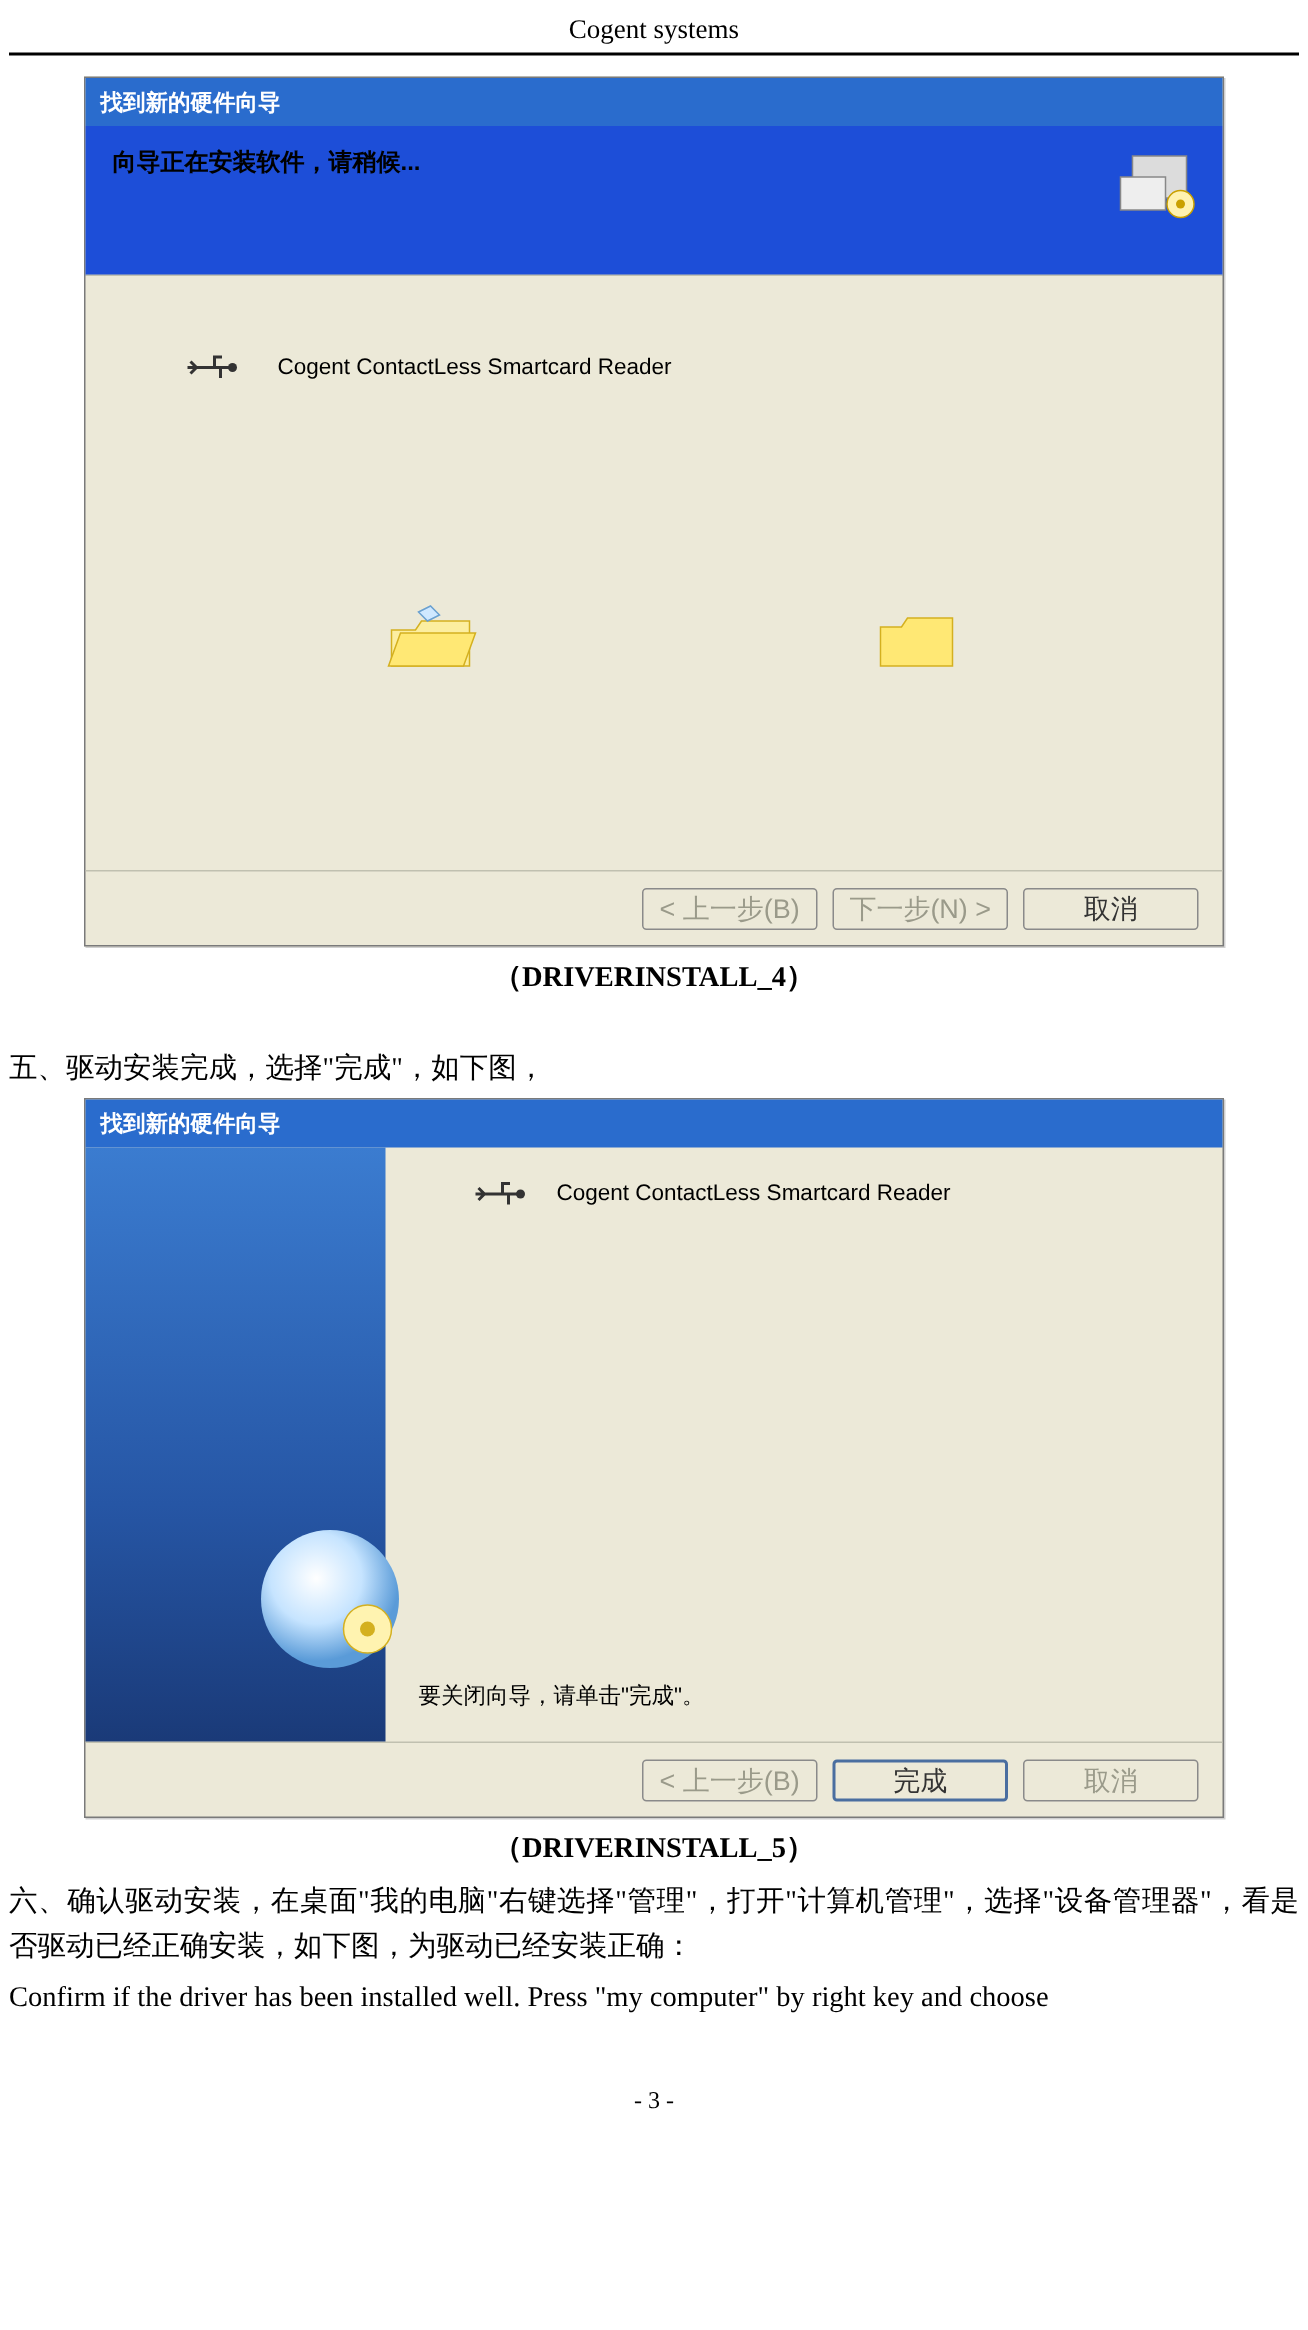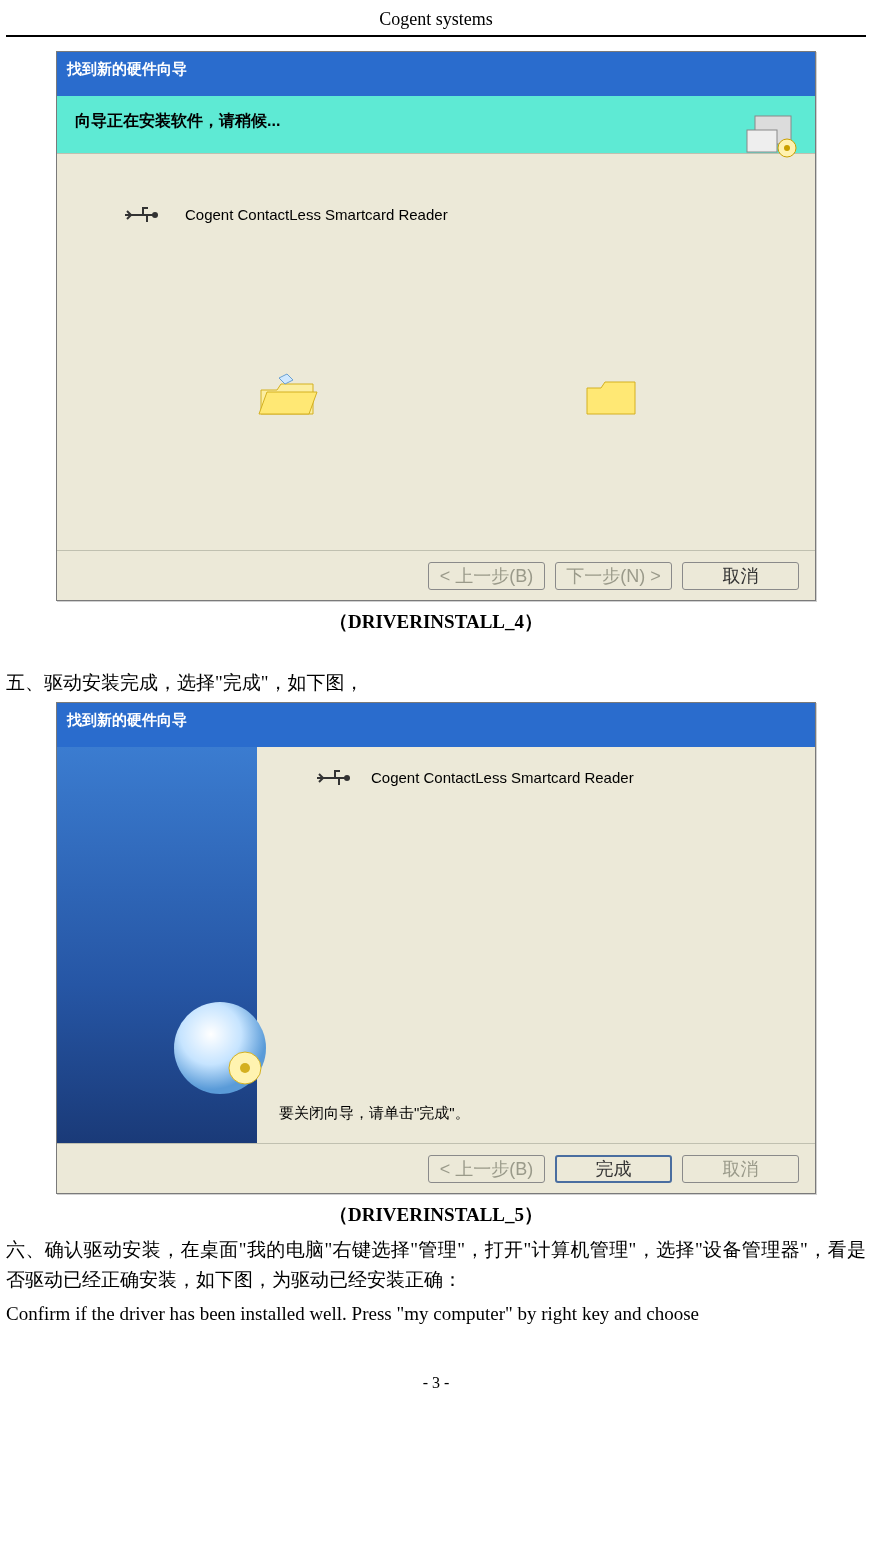--- a/index.html
+++ b/index.html
@@ -23,31 +23,31 @@
     margin-bottom: 14px;
   }
   .dialog {
     margin: 0 auto;
     width: 760px;
     border: 1px solid #7a7a7a;
     background: #ece9d8;
     box-shadow: 1px 1px 0 #d0d0d0;
   }
   .titlebar {
-    height: 44px;
+    height: 32px;
     background: linear-gradient(to bottom, #2a6ccd, #2a6ccd);
     color: #fff;
     font-size: 15px;
     font-family: "SimSun", sans-serif;
     padding: 5px 10px;
     font-weight: bold;
   }
   .title-strip {
-    background: #5eead4;
-    height: 58px;
+    background: #1d4ed8;
+    height: 100px;
     border-bottom: 1px solid #c0c0b0;
     position: relative;
     padding: 12px 18px;
     font-family: "SimSun", sans-serif;
   }
   .title-strip .main-title {
     font-weight: bold;
     font-size: 16px;
   }
   .title-strip .side-graphic {

